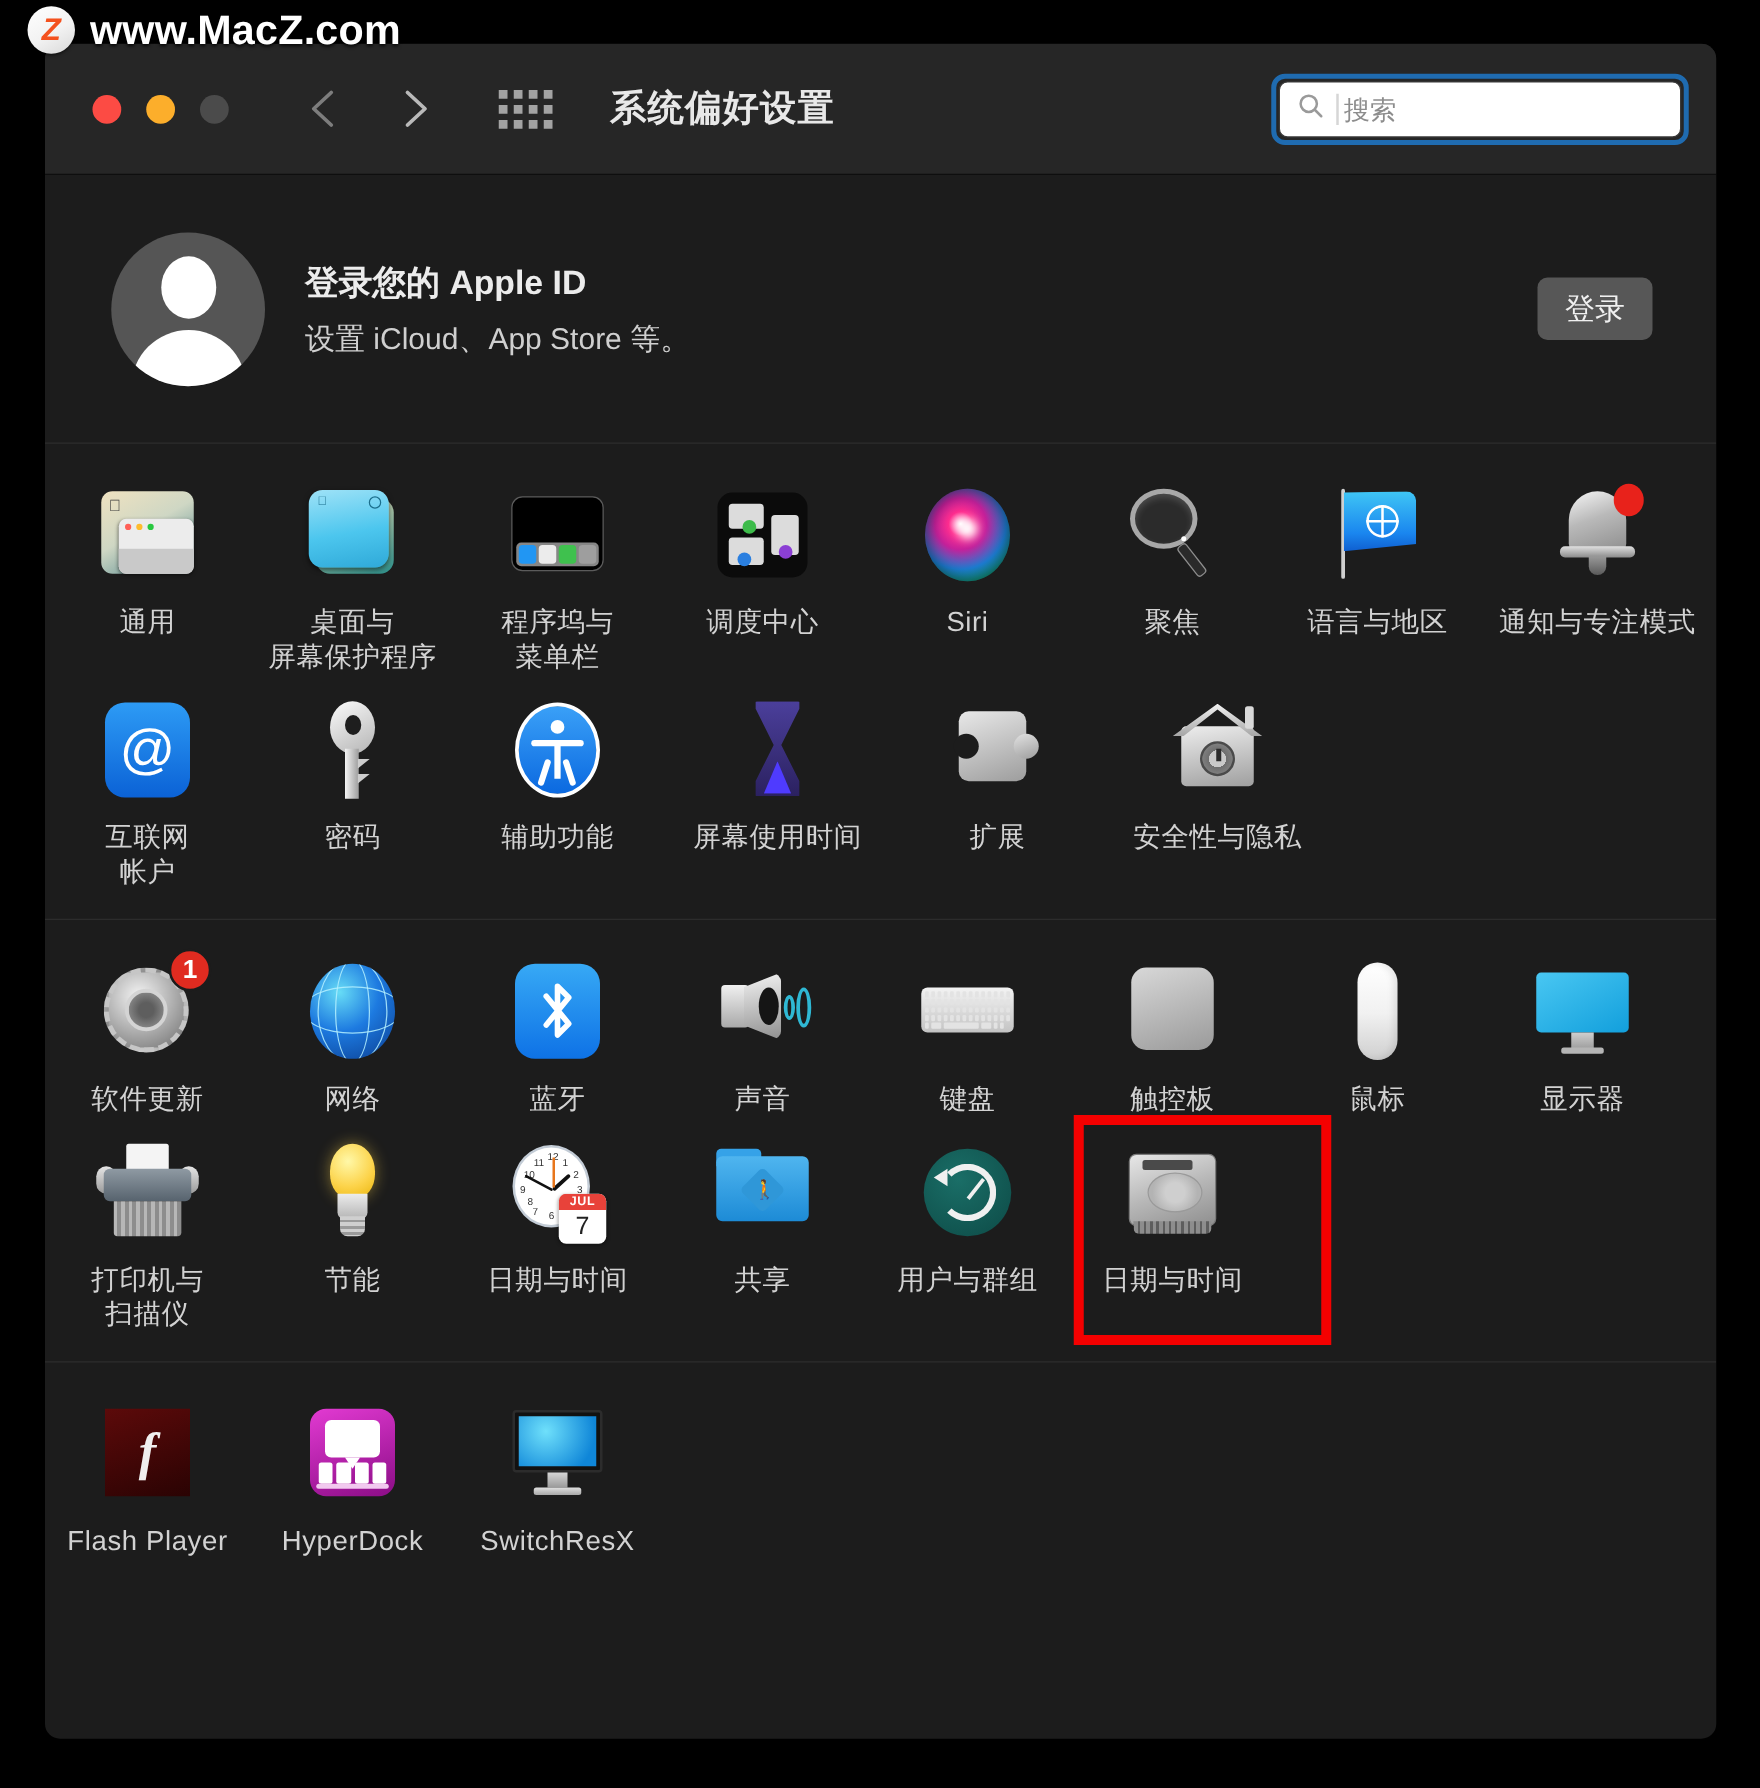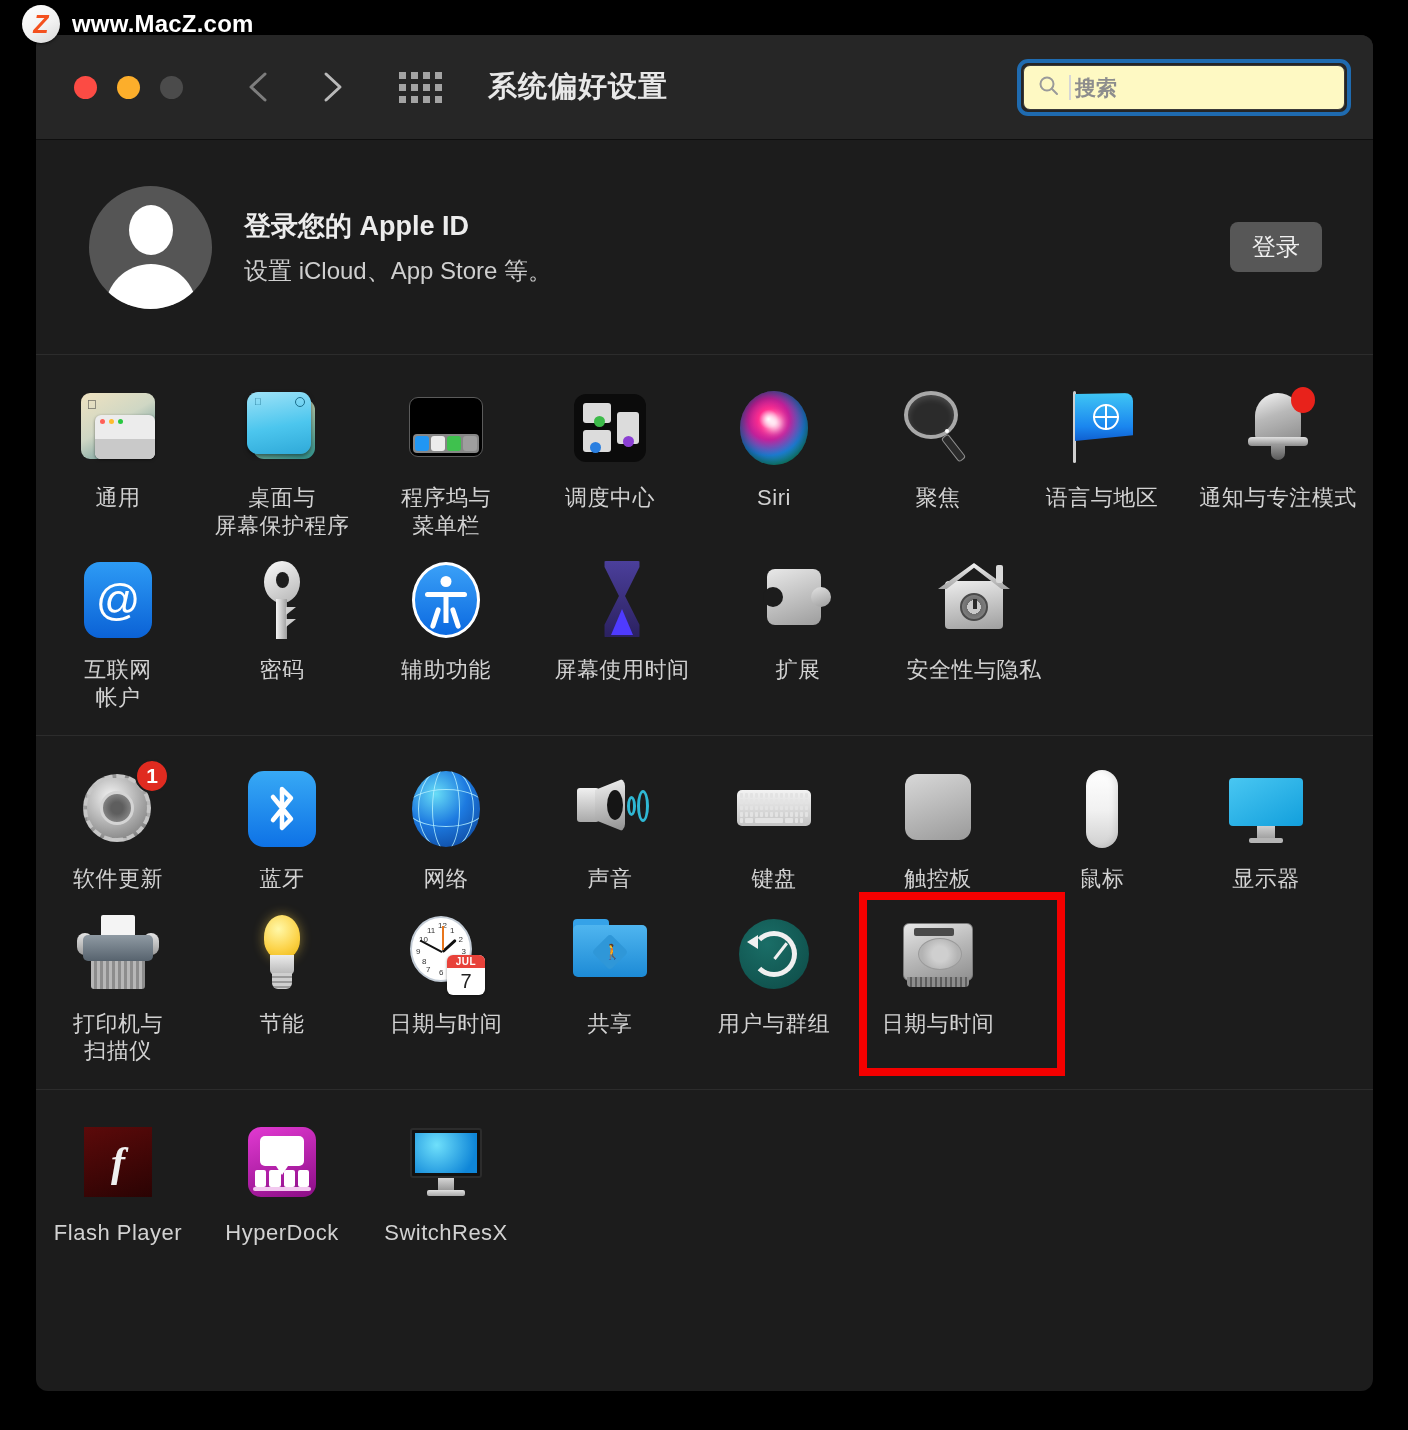--- a/index.html
+++ b/index.html
@@ -18,21 +18,21 @@
   }
   #wm-badge {
     width: 38px; height: 38px; border-radius: 50%;
     background: linear-gradient(150deg,#ffffff 0%, #f2f2f2 55%, #d8d8d8 100%);
     display: flex; align-items: center; justify-content: center;
     font-size: 25px; font-weight: bold; color: #f4511e;
     font-style: italic; line-height: 1;
     box-shadow: 0 1px 3px rgba(0,0,0,.6);
   }
   #wm-text {
-    font-size: 24px; font-weight: bold; letter-spacing: .2px;
+    font-size: 33px; font-weight: bold; letter-spacing: .2px;
     color: #ffffff;
     text-shadow: 0 2px 3px rgba(0,0,0,.85);
   }
 
   
   #window {
     position: absolute; left: 36px; top: 35px;
     width: 1337px; height: 1356px;
     background: #1c1c1c;
     border-radius: 12px;
@@ -74,25 +74,25 @@
 
   #searchwrap {
     position: absolute; right: 22px; top: 24px;
     width: 334px; height: 57px;
     border: 4px solid #1f6bb0;
     border-radius: 11px;
     padding: 2px;
   }
   #searchbox {
     width: 100%; height: 100%;
-    background: #fef9c3;
+    background: #ffffff;
     border: 1px solid #3a3a3a;
     border-radius: 7px;
     display: flex; align-items: center;
-    padding-left: 13px; gap: 8px; font-weight: bold;
+    padding-left: 13px; gap: 8px;
   }
   #search-icon { flex: 0 0 auto; }
   #caret { width: 2px; height: 25px; background: #d6d6d6; }
   #search-placeholder { font-size: 21px; color: #8d8d8d; margin-left: -4px; }
 
   
   #appleid {
     position: relative;
     height: 215px;
     display: flex; align-items: center;
@@ -669,38 +669,38 @@
           <div class="gear">
               <div class="inner"></div>
             </div>
           <span class="badge">1</span>
         </div>
         <div class="label">软件更新</div>
       </div>
 
       <div class="pane">
         <div class="art">
+          <div class="net">
+            <span class="m" style="left:6px;top:-4px;width:56px;height:84px;"></span>
+            <span class="m" style="left:20px;top:-4px;width:28px;height:84px;"></span>
+            <span class="m" style="left:-6px;top:18px;width:80px;height:38px;"></span>
+          </div>
+        </div>
+        <div class="label">网络</div>
+      </div>
+
+      <div class="pane">
+        <div class="art">
           <div class="bt">
             <svg width="34" height="52" viewBox="0 0 34 52">
                 <polyline points="8,14 26,36 17,45 17,6 26,15 8,37" fill="none" stroke="#fff" stroke-width="4.5" stroke-linejoin="round" stroke-linecap="round"></polyline>
               </svg>
           </div>
         </div>
         <div class="label">蓝牙</div>
-      </div>
-
-      <div class="pane">
-        <div class="art">
-          <div class="net">
-            <span class="m" style="left:6px;top:-4px;width:56px;height:84px;"></span>
-            <span class="m" style="left:20px;top:-4px;width:28px;height:84px;"></span>
-            <span class="m" style="left:-6px;top:18px;width:80px;height:38px;"></span>
-          </div>
-        </div>
-        <div class="label">网络</div>
       </div>
 
       <div class="pane">
         <div class="art">
           <div class="spk"></div>
             <div class="cone"></div>
             <div class="wv1"></div>
             <div class="wv2"></div>
         </div>
         <div class="label">声音</div>

